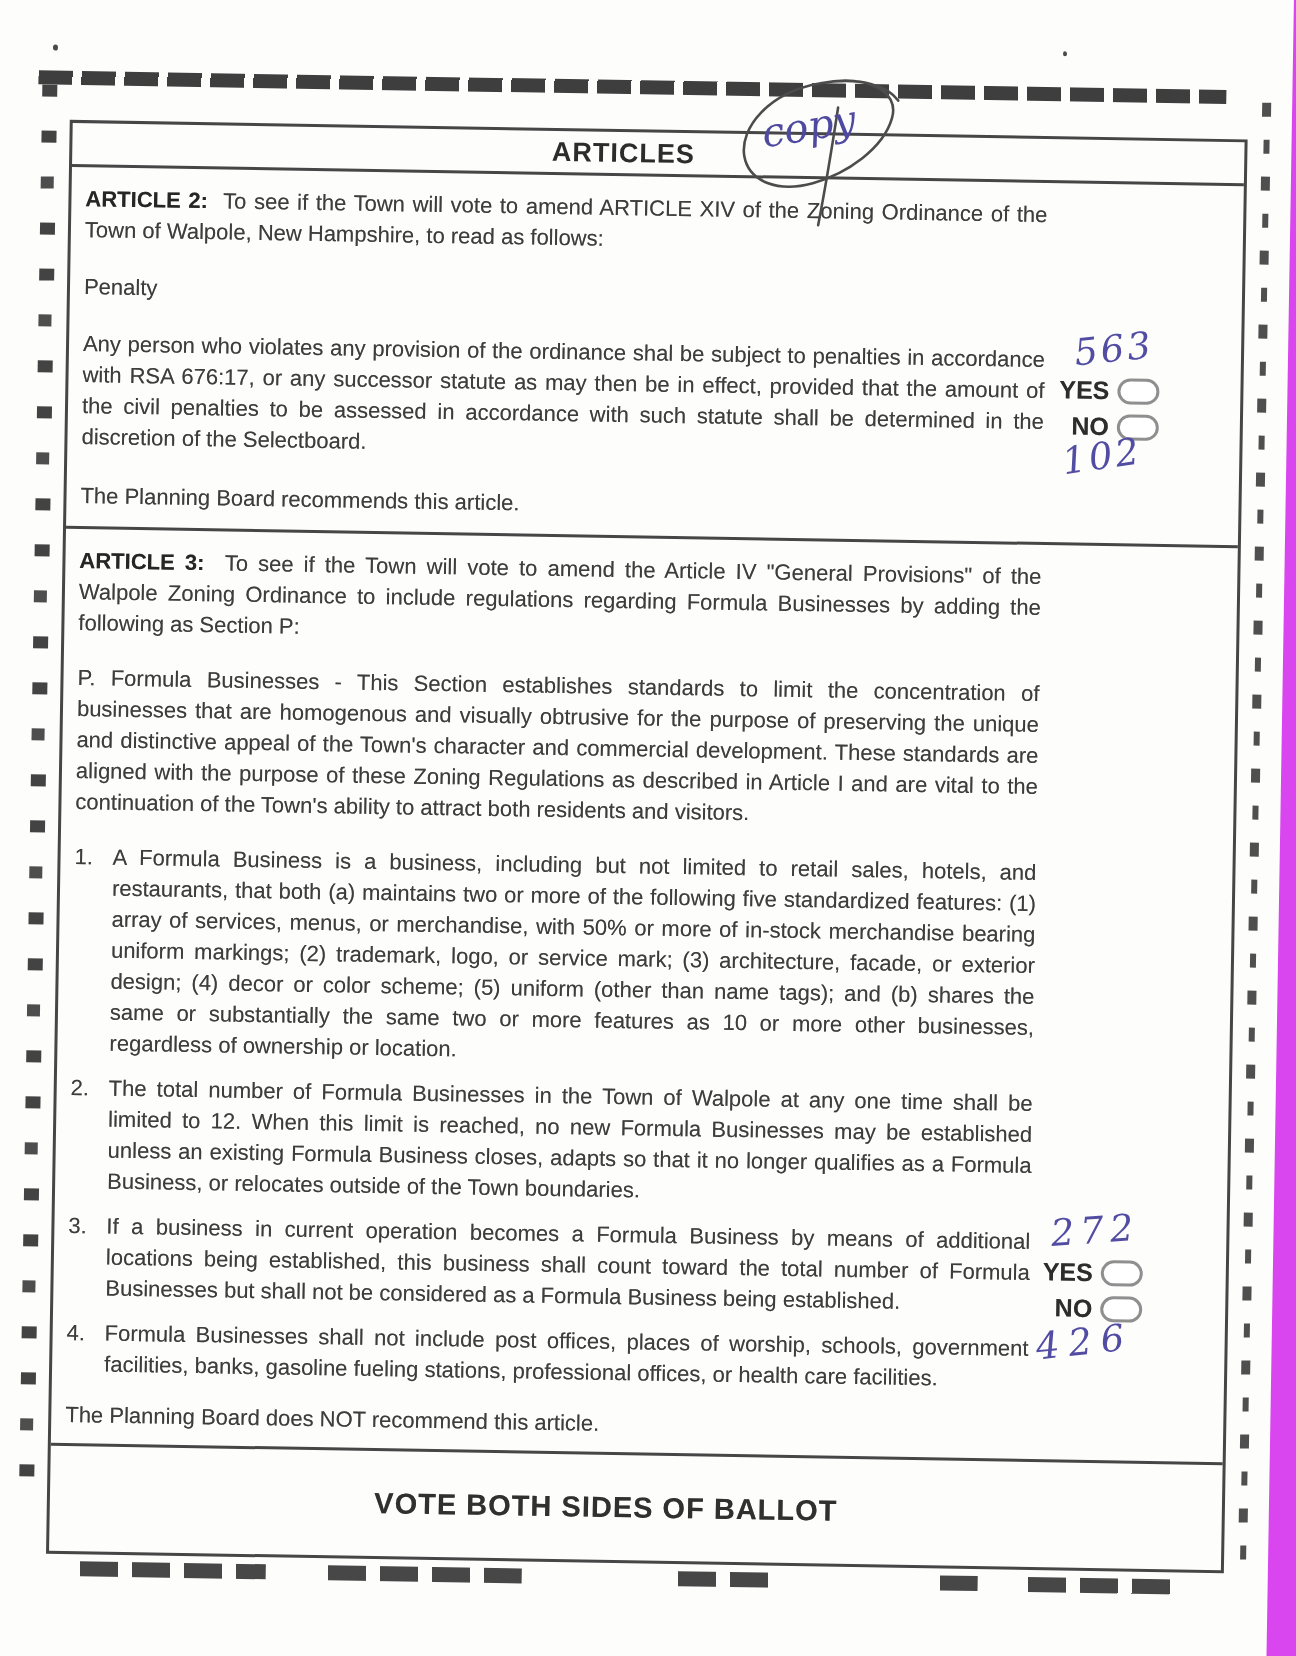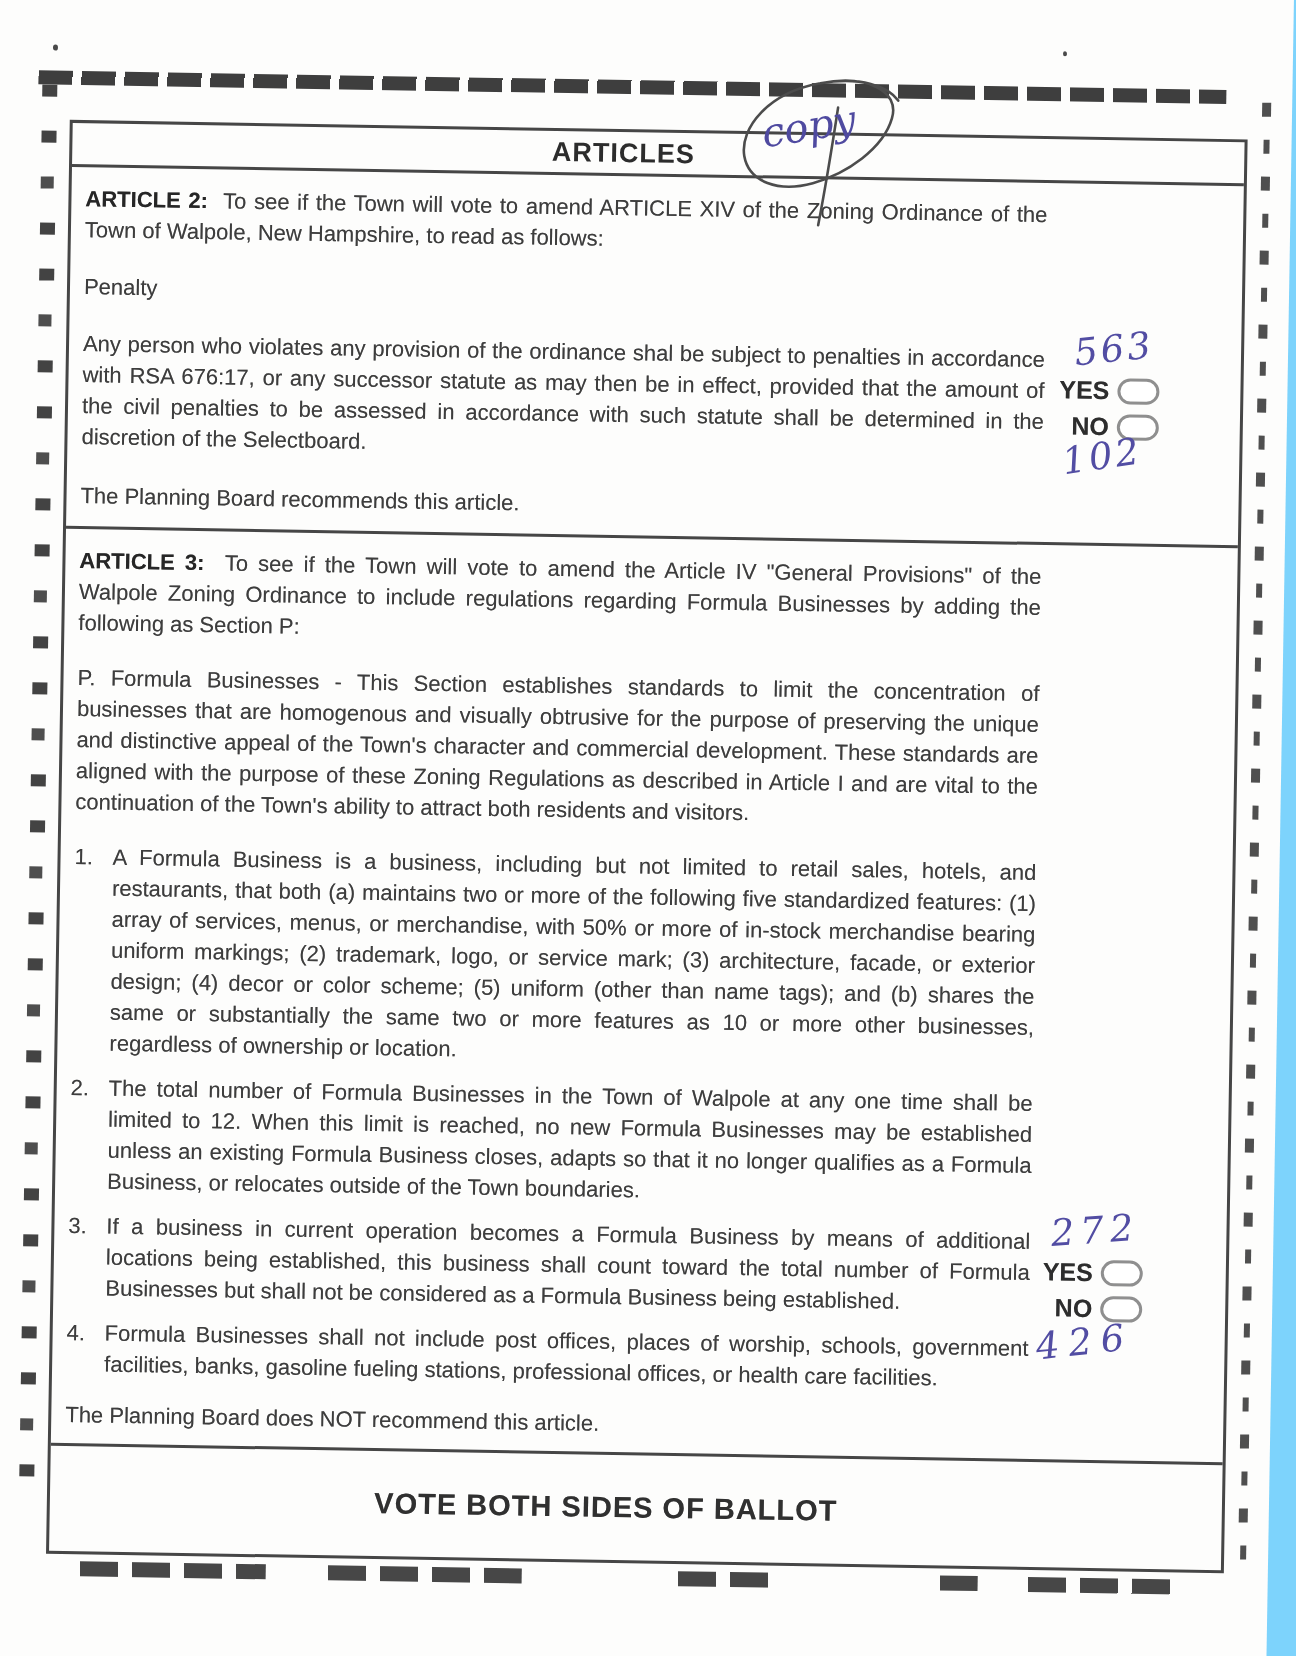--- a/index.html
+++ b/index.html
@@ -1,18 +1,18 @@
 <!DOCTYPE html>
 <html><head>
 <meta charset="utf-8">
 <style>
   html,body{margin:0;padding:0;}
   .page{
     position:relative; width:1296px; height:1656px;
-    background:#7dd3fc; overflow:hidden;
+    background:#d946ef; overflow:hidden;
     font-family:"Liberation Sans", sans-serif;
   }
   .paper{
     position:absolute; left:-50px; top:-60px; width:1330px; height:1790px;
     background:#fdfdfc;
     transform:rotate(0.95deg);
   }
   
   .dot{position:absolute;width:5px;height:6px;background:#4a4a4a;border-radius:50%;}
   .d1{left:90px;top:114px;}

